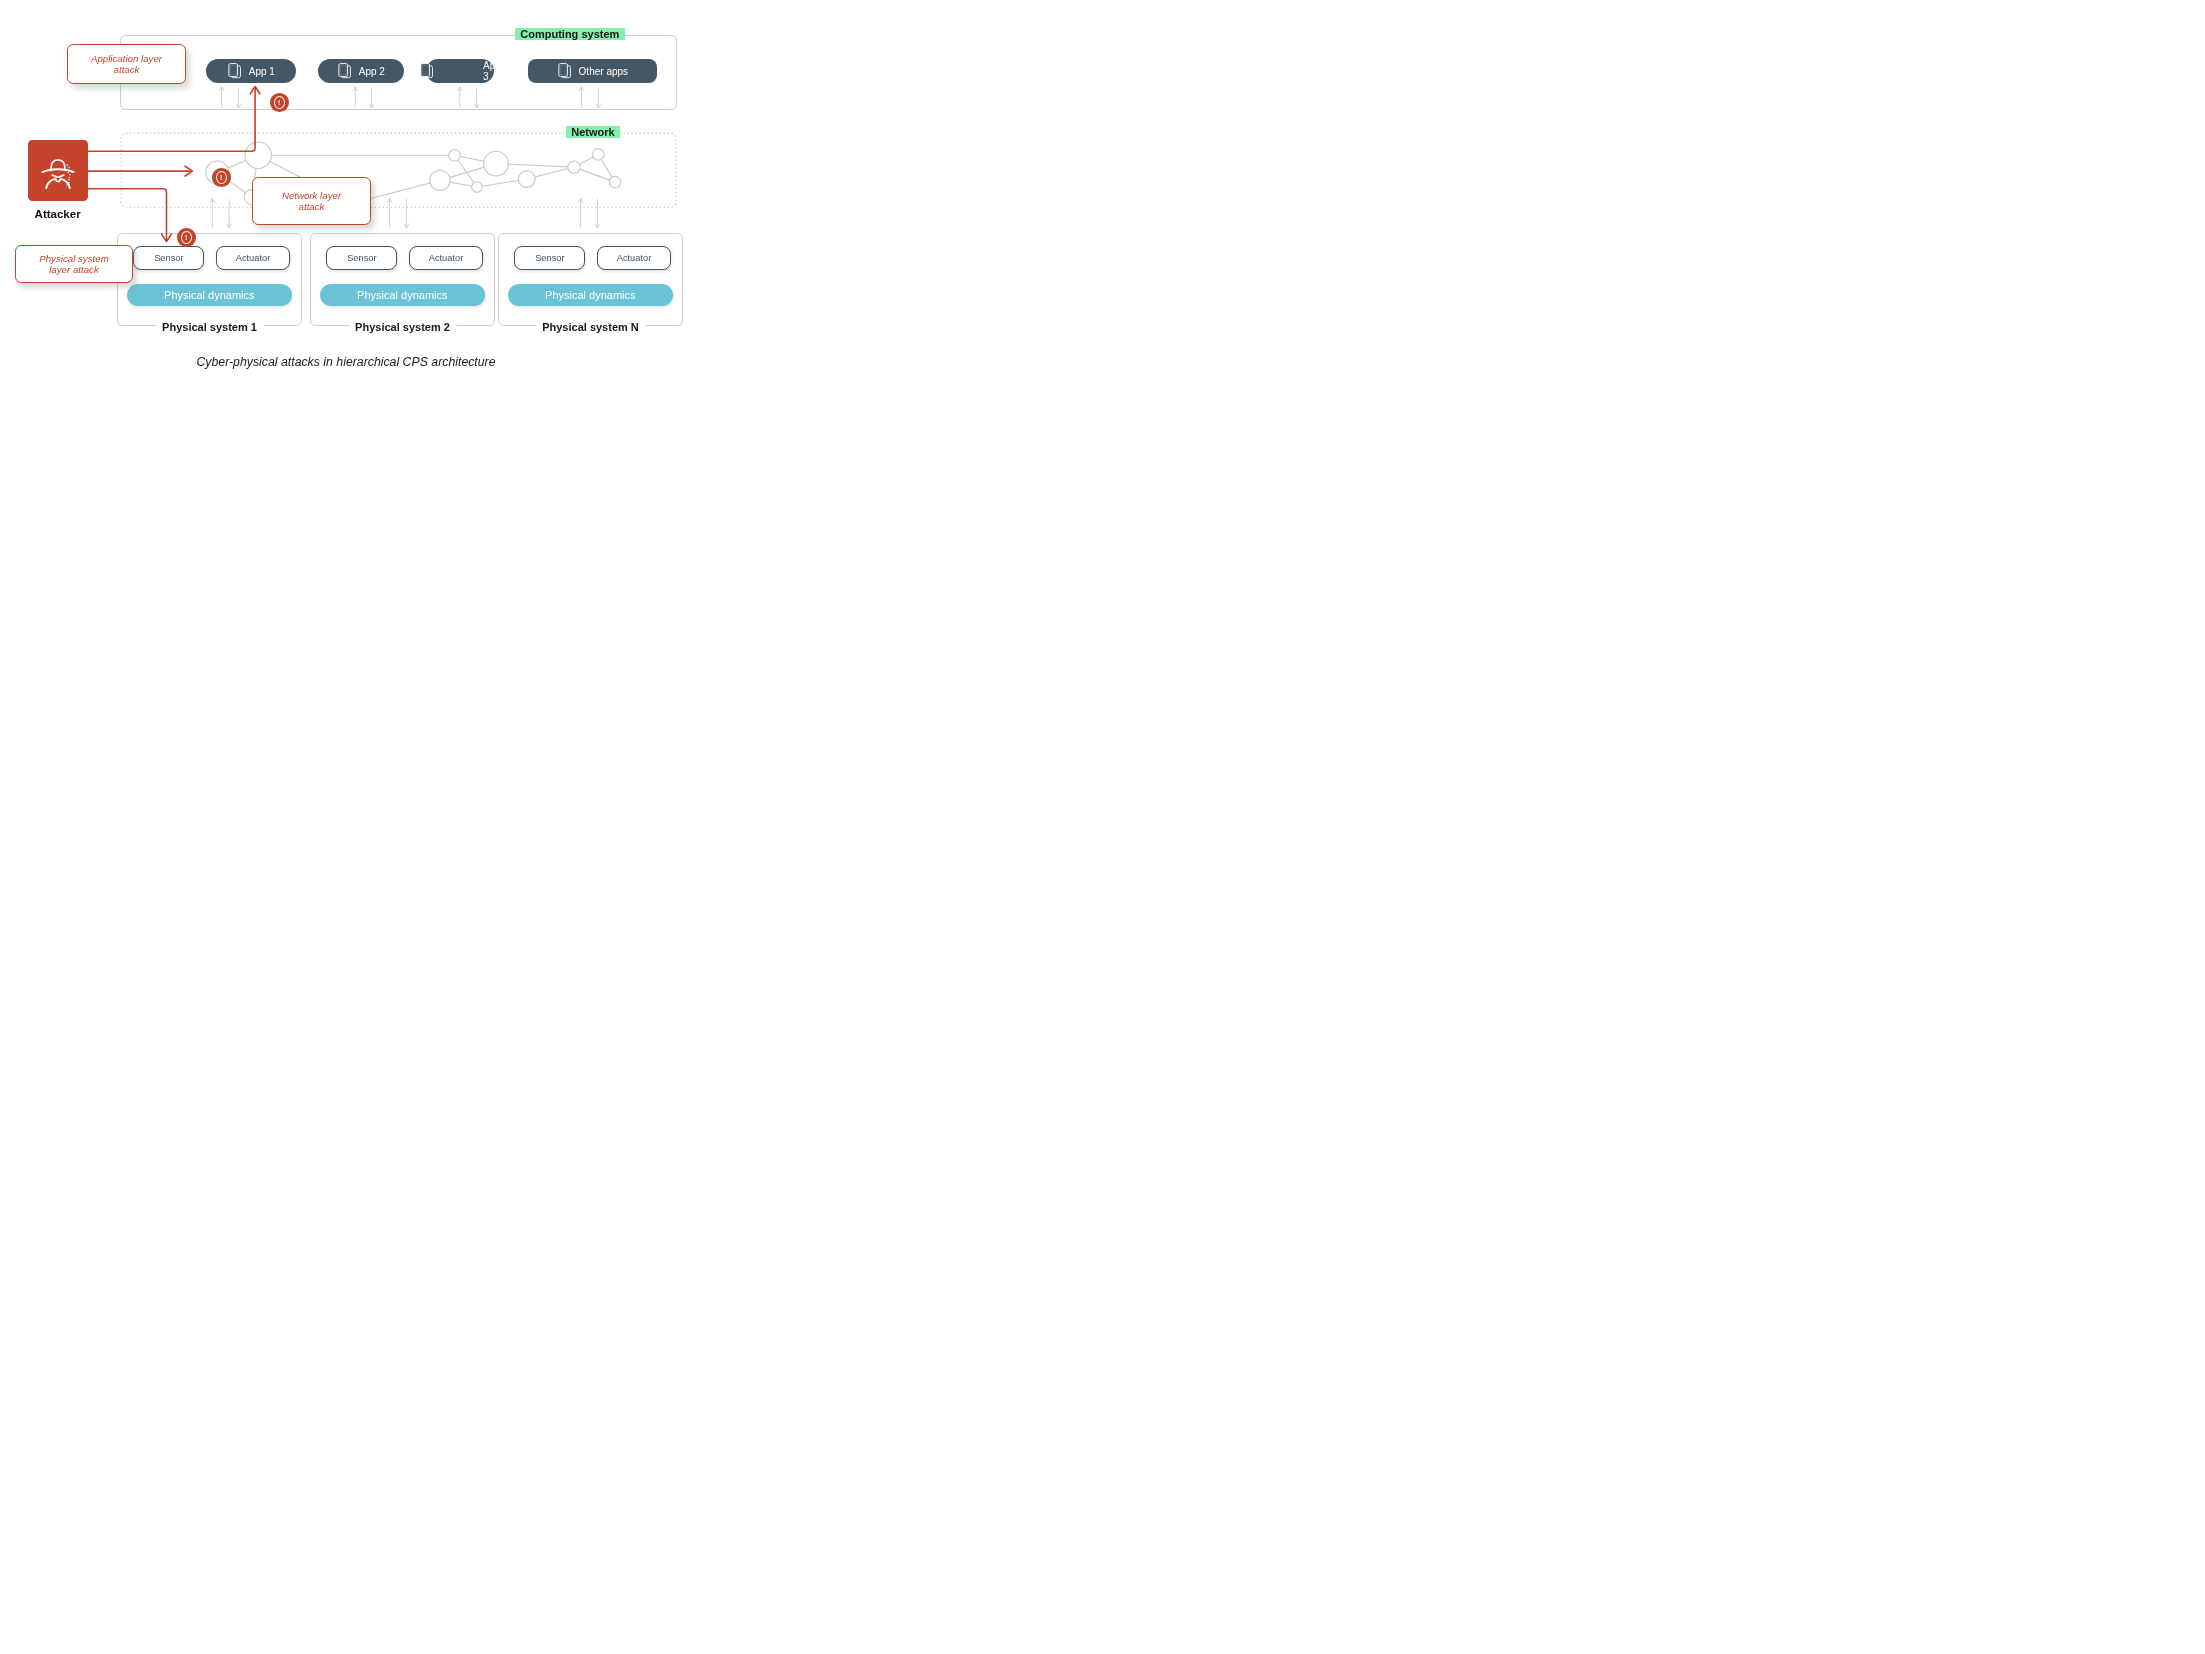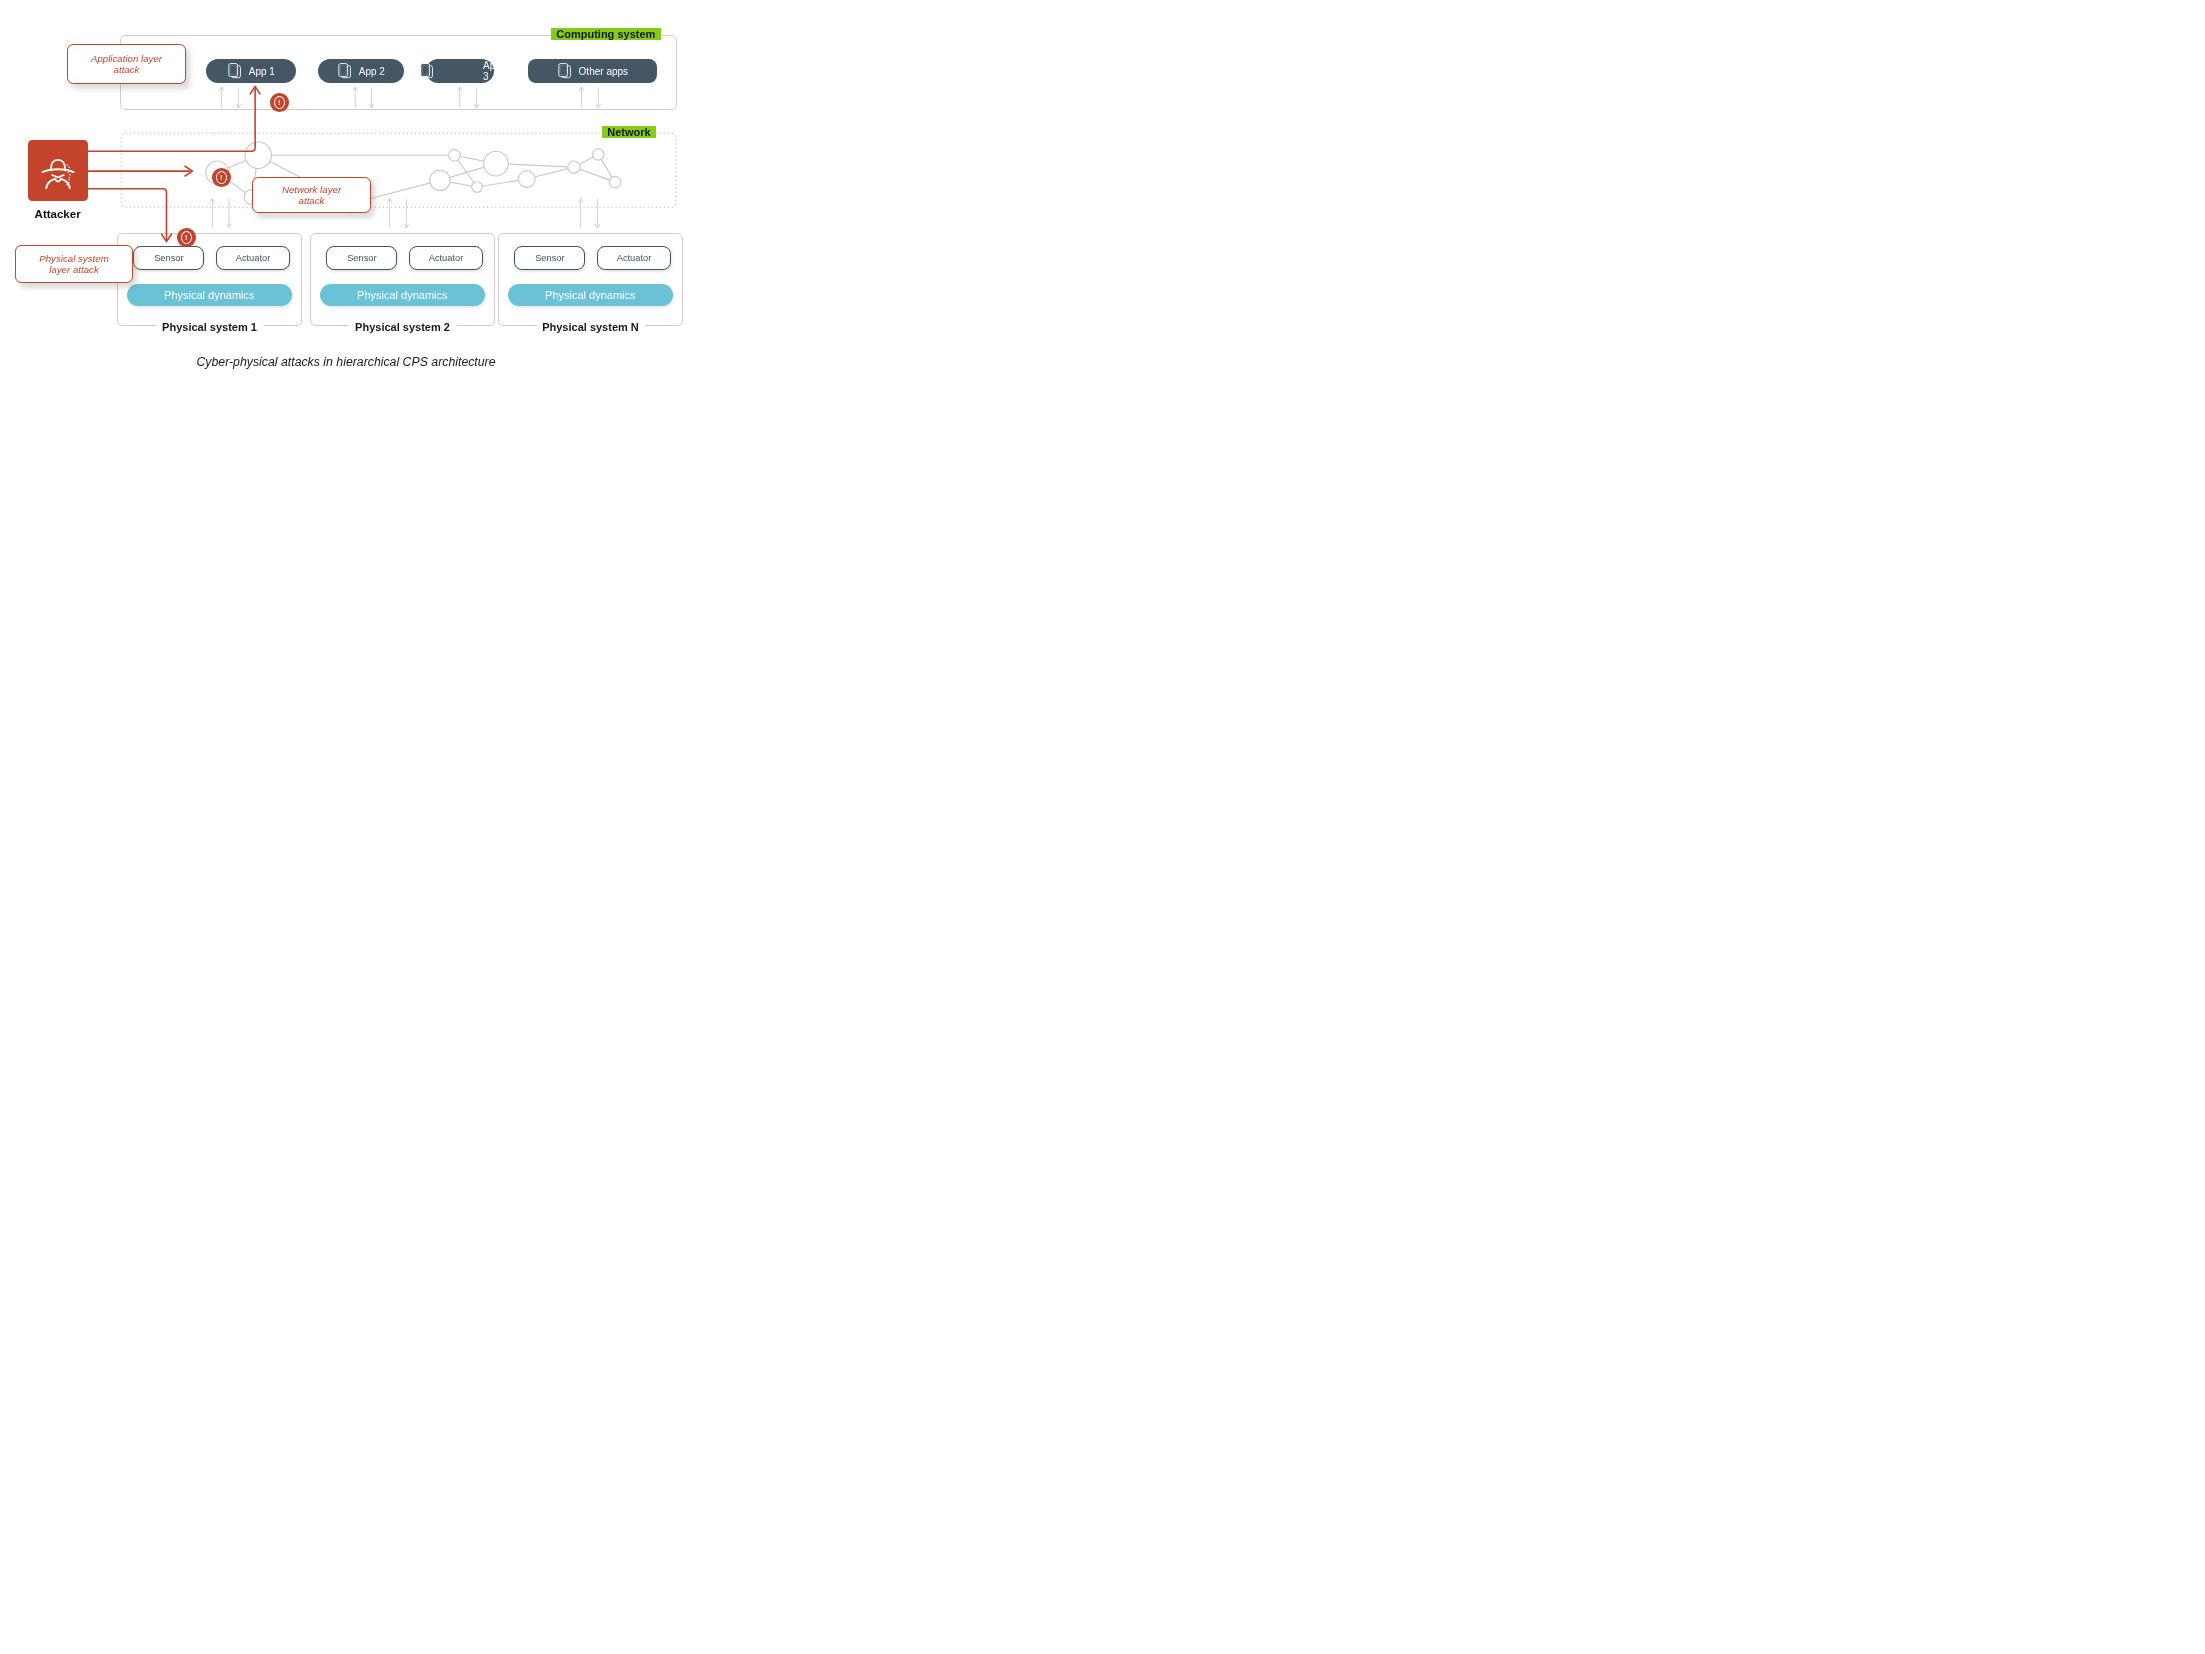--- a/index.html
+++ b/index.html
@@ -7,22 +7,22 @@
           font-family:"Liberation Sans",sans-serif;}
 
   
   .big-box{position:absolute;border:0.9px solid #cdcdcd;border-radius:5.3px;background:#fff;}
   #computing-box{left:120px;top:35px;width:555px;height:73px;}
   .ps-box{position:absolute;top:233px;width:183px;height:91px;border:0.9px solid #cdcdcd;
           border-radius:5.3px;background:#fff;}
   #ps1{left:117px;} #ps2{left:310px;} #psN{left:498px;}
 
   
-  .section-label{position:absolute;background:#84cc16;padding:0 5.3px;font-weight:bold;
-                 font-size:11px;color:#15191d;white-space:nowrap;z-index:6;margin-left:36px;}
+  .section-label{position:absolute;background:#86efac;padding:0 5.3px;font-weight:bold;
+                 font-size:11px;color:#15191d;white-space:nowrap;z-index:6;}
   #computing-label{left:515px;top:28px;}
   #network-label{left:566px;top:126px;}
 
   
   .app-pill{position:absolute;top:59px;height:24px;border-radius:12px;background:#455765;
             color:#fff;display:flex;align-items:center;justify-content:center;gap:5.7px;
             font-size:10px;z-index:5;}
   #app1{left:206px;width:90px;} #app2{left:318px;width:86px;}
   #app3{left:426px;width:68px;gap:48px;} #app4{left:528px;width:129px;border-radius:8px;}
   .app-icon{display:flex;align-items:center;}
@@ -46,21 +46,21 @@
                 justify-content:center;z-index:6;}
   #attacker-label{position:absolute;left:17.6px;top:208px;width:80px;text-align:center;
                   font-size:11.5px;font-weight:bold;color:#111;z-index:6;}
 
   
   .callout{position:absolute;background:#fff;border:1.1px solid #c4432b;border-radius:6.2px;
            color:#c4432b;font-style:italic;font-size:9.7px;line-height:1.18;display:flex;
            flex-direction:column;align-items:center;justify-content:center;text-align:left;
            box-shadow:4px 4.9px 5.3px rgba(130,130,130,0.28);z-index:7;box-sizing:border-box;}
   #callout-app{left:67px;top:44px;width:119px;height:40px;}
-  #callout-net{left:252px;top:177px;width:119px;height:36px;}
+  #callout-net{left:252px;top:177px;width:119px;height:48px;}
   #callout-phy{left:15px;top:245px;width:118px;height:38px;}
 
   
   .warn{position:absolute;width:18.5px;height:18.5px;border-radius:50%;background:#c4432b;
         display:flex;align-items:center;justify-content:center;z-index:8;}
   #warn-app{left:270px;top:93px;}
   #warn-net{left:212px;top:168px;}
   #warn-phy{left:177px;top:228px;}
   .warn-ring{width:9.3px;height:11.5px;border:1.3px solid #fff;border-radius:50%;display:flex;
              align-items:center;justify-content:center;color:#fff;font-weight:bold;

